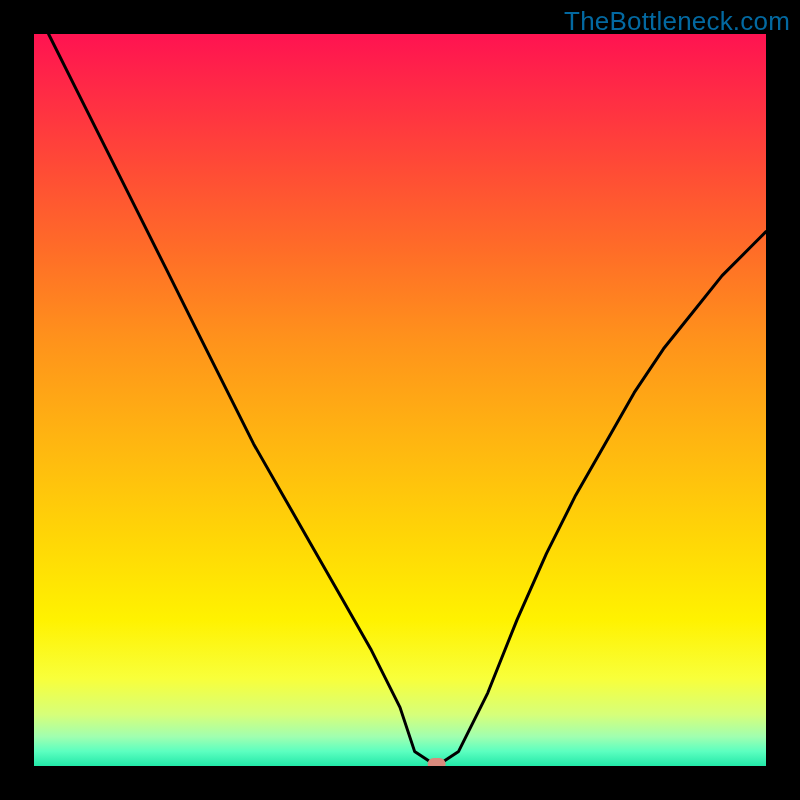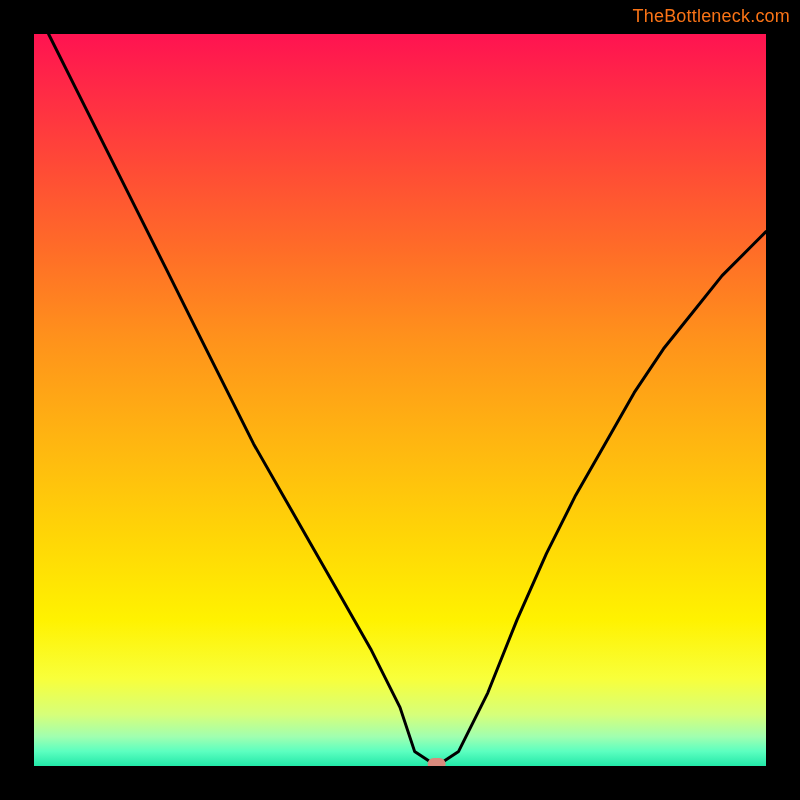--- a/index.html
+++ b/index.html
@@ -47,22 +47,22 @@
   .curve-svg {
     position: absolute;
     inset: 0;
     width: 100%;
     height: 100%;
   }
   .watermark {
     position: absolute;
     top: 6px;
     right: 10px;
-    color: #f97316;
-    font-size: 18px;
+    color: #0369a1;
+    font-size: 26px;
     letter-spacing: 0.2px;
     user-select: none;
   }
 </style>
 </head>
 <body>
 
 <div class="frame">
   <div class="watermark">TheBottleneck.com</div>
 

